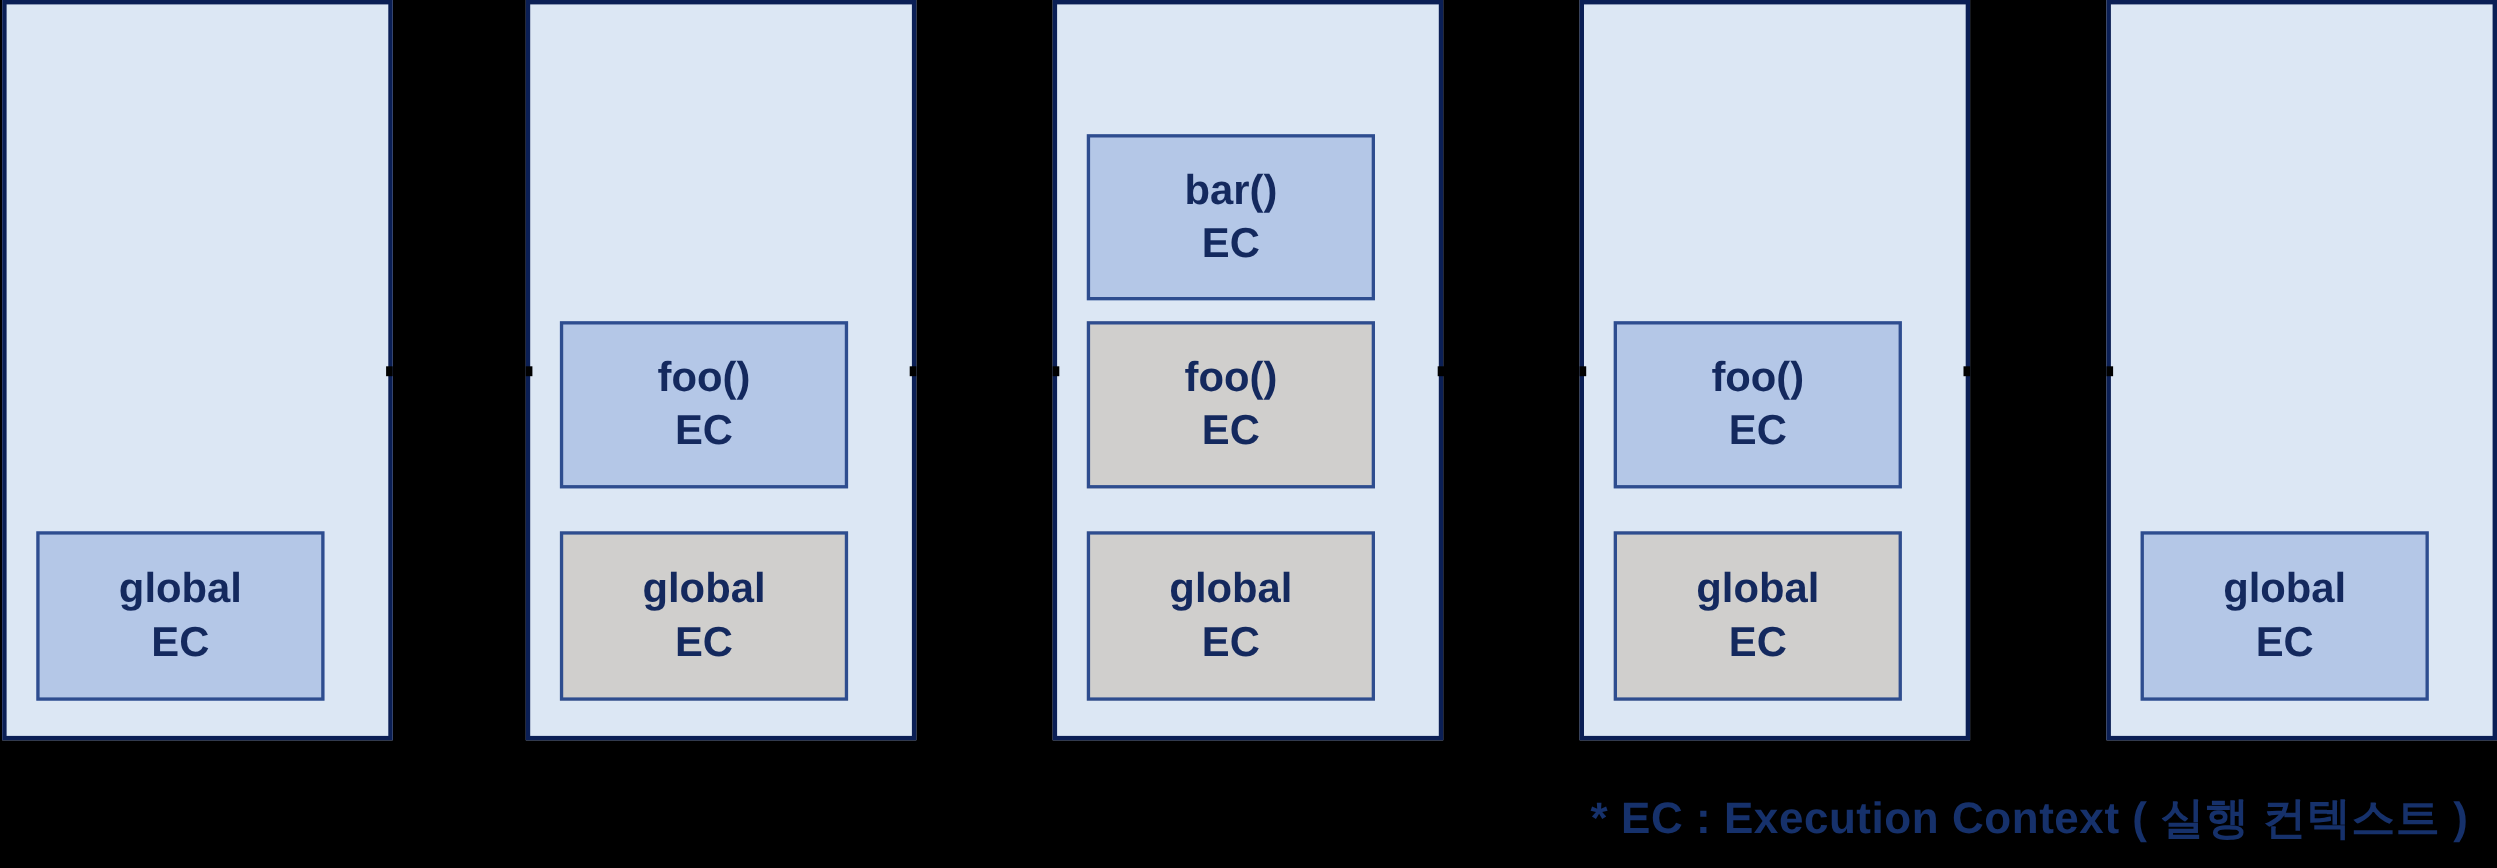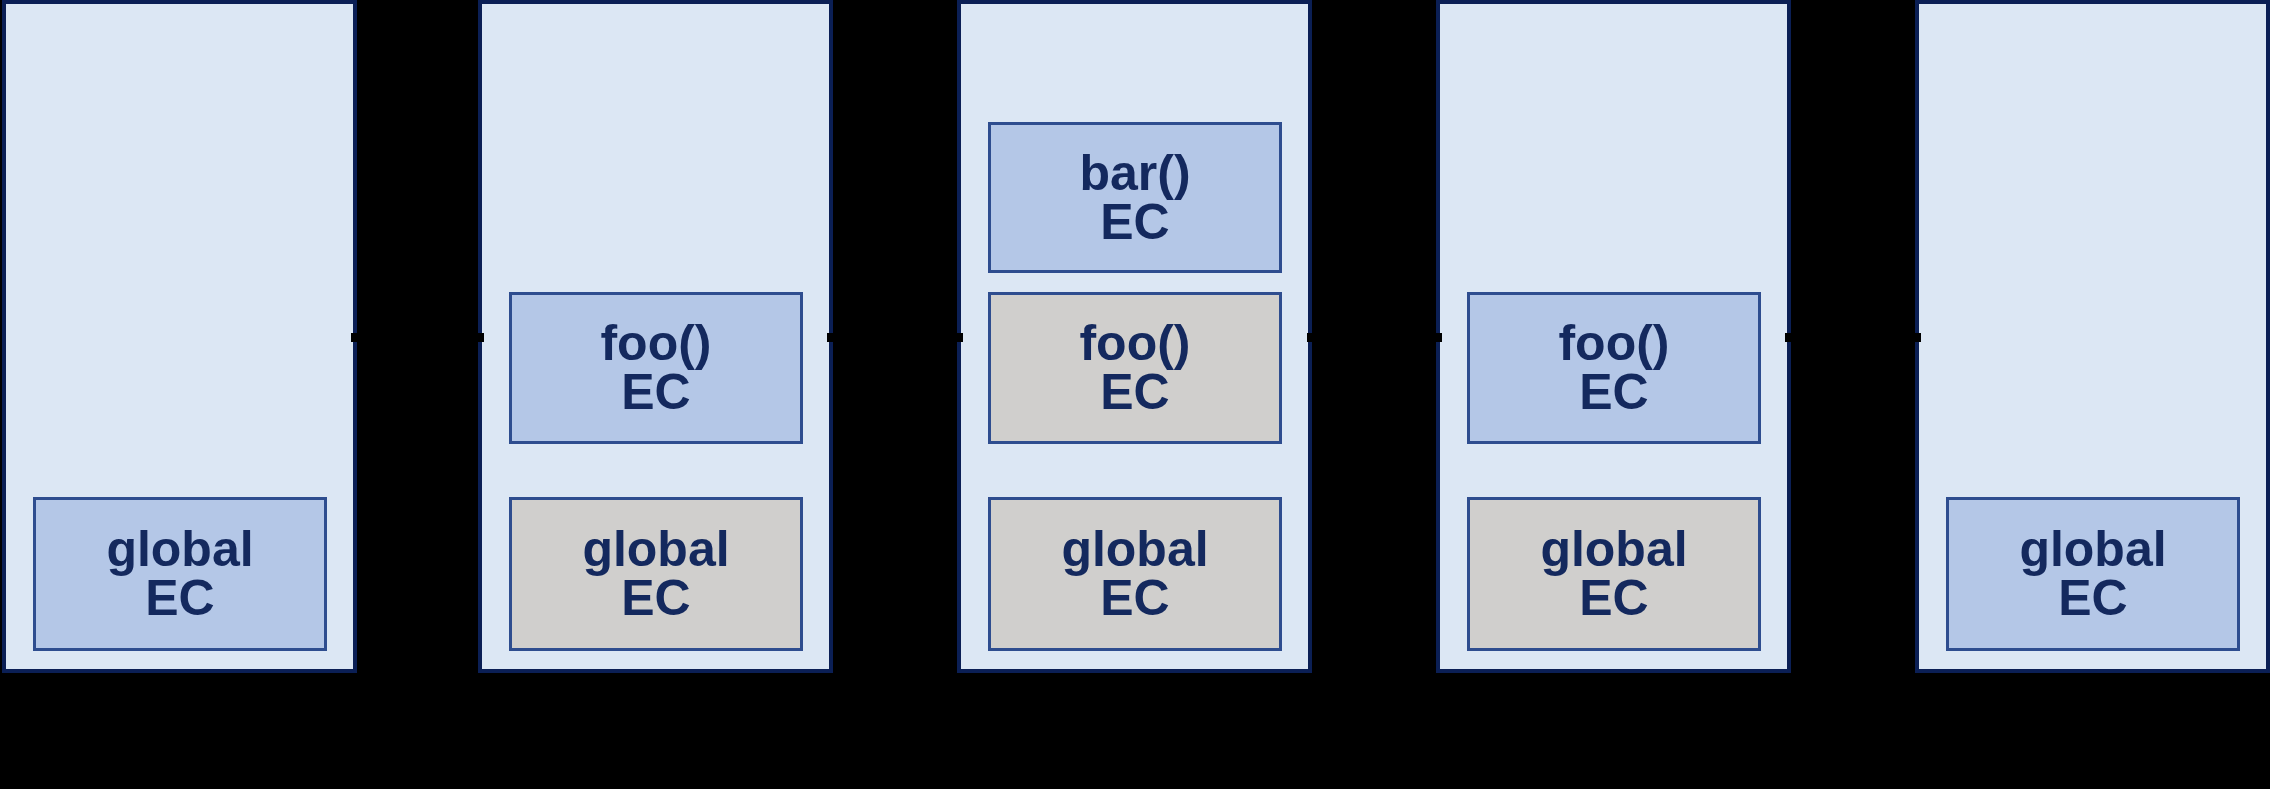--- a/index.html
+++ b/index.html
@@ -8,29 +8,29 @@
     font-family:"Liberation Sans",sans-serif;
   }
   
   .stack{
     position:absolute;top:0;height:673px;width:355px;
     background:#dce7f4;border:4px solid #0b1f55;box-sizing:border-box;
   }
   .c1{left:2px}.c2{left:478px}.c3{left:957px}.c4{left:1436px}.c5{left:1915px}
   
   .ec-box{
-    position:absolute;left:27px;width:294px;box-sizing:border-box;
+    position:absolute;left:27px;width:262px;box-sizing:border-box;
     border:3px solid #2e4d8f;
     display:flex;flex-direction:column;align-items:center;justify-content:center;
-    font-weight:bold;font-size:50px;line-height:49px;color:#14295e;
+    font-weight:bold;font-size:38px;line-height:49px;color:#14295e;
     text-align:center;
   }
   .row-bar{top:118px;height:151px}
   .row-foo{top:288px;height:152px}
-  .row-global{top:493px;height:154px}
+  .row-global{top:479px;height:154px}
   .blue{background:#b4c7e7}
   .gray{background:#d0cfcd}
   
   .notch{position:absolute;top:333px;width:6px;height:9px;background:#000;}
   .n1a{left:351px}.n1b{left:478px}
   .n2a{left:827px}.n2b{left:957px}
   .n3a{left:1307px}.n3b{left:1436px}
   .n4a{left:1785px}.n4b{left:1915px}
   
   .footnote{
@@ -97,14 +97,15 @@
 
   <div class="notch n1a"></div>
   <div class="notch n1b"></div>
   <div class="notch n2a"></div>
   <div class="notch n2b"></div>
   <div class="notch n3a"></div>
   <div class="notch n3b"></div>
   <div class="notch n4a"></div>
   <div class="notch n4b"></div>
 
+  <div class="footnote">* EC : Execution Context ( 실행 컨텍스트 )</div>
 
 </div>
 
 </body></html>

